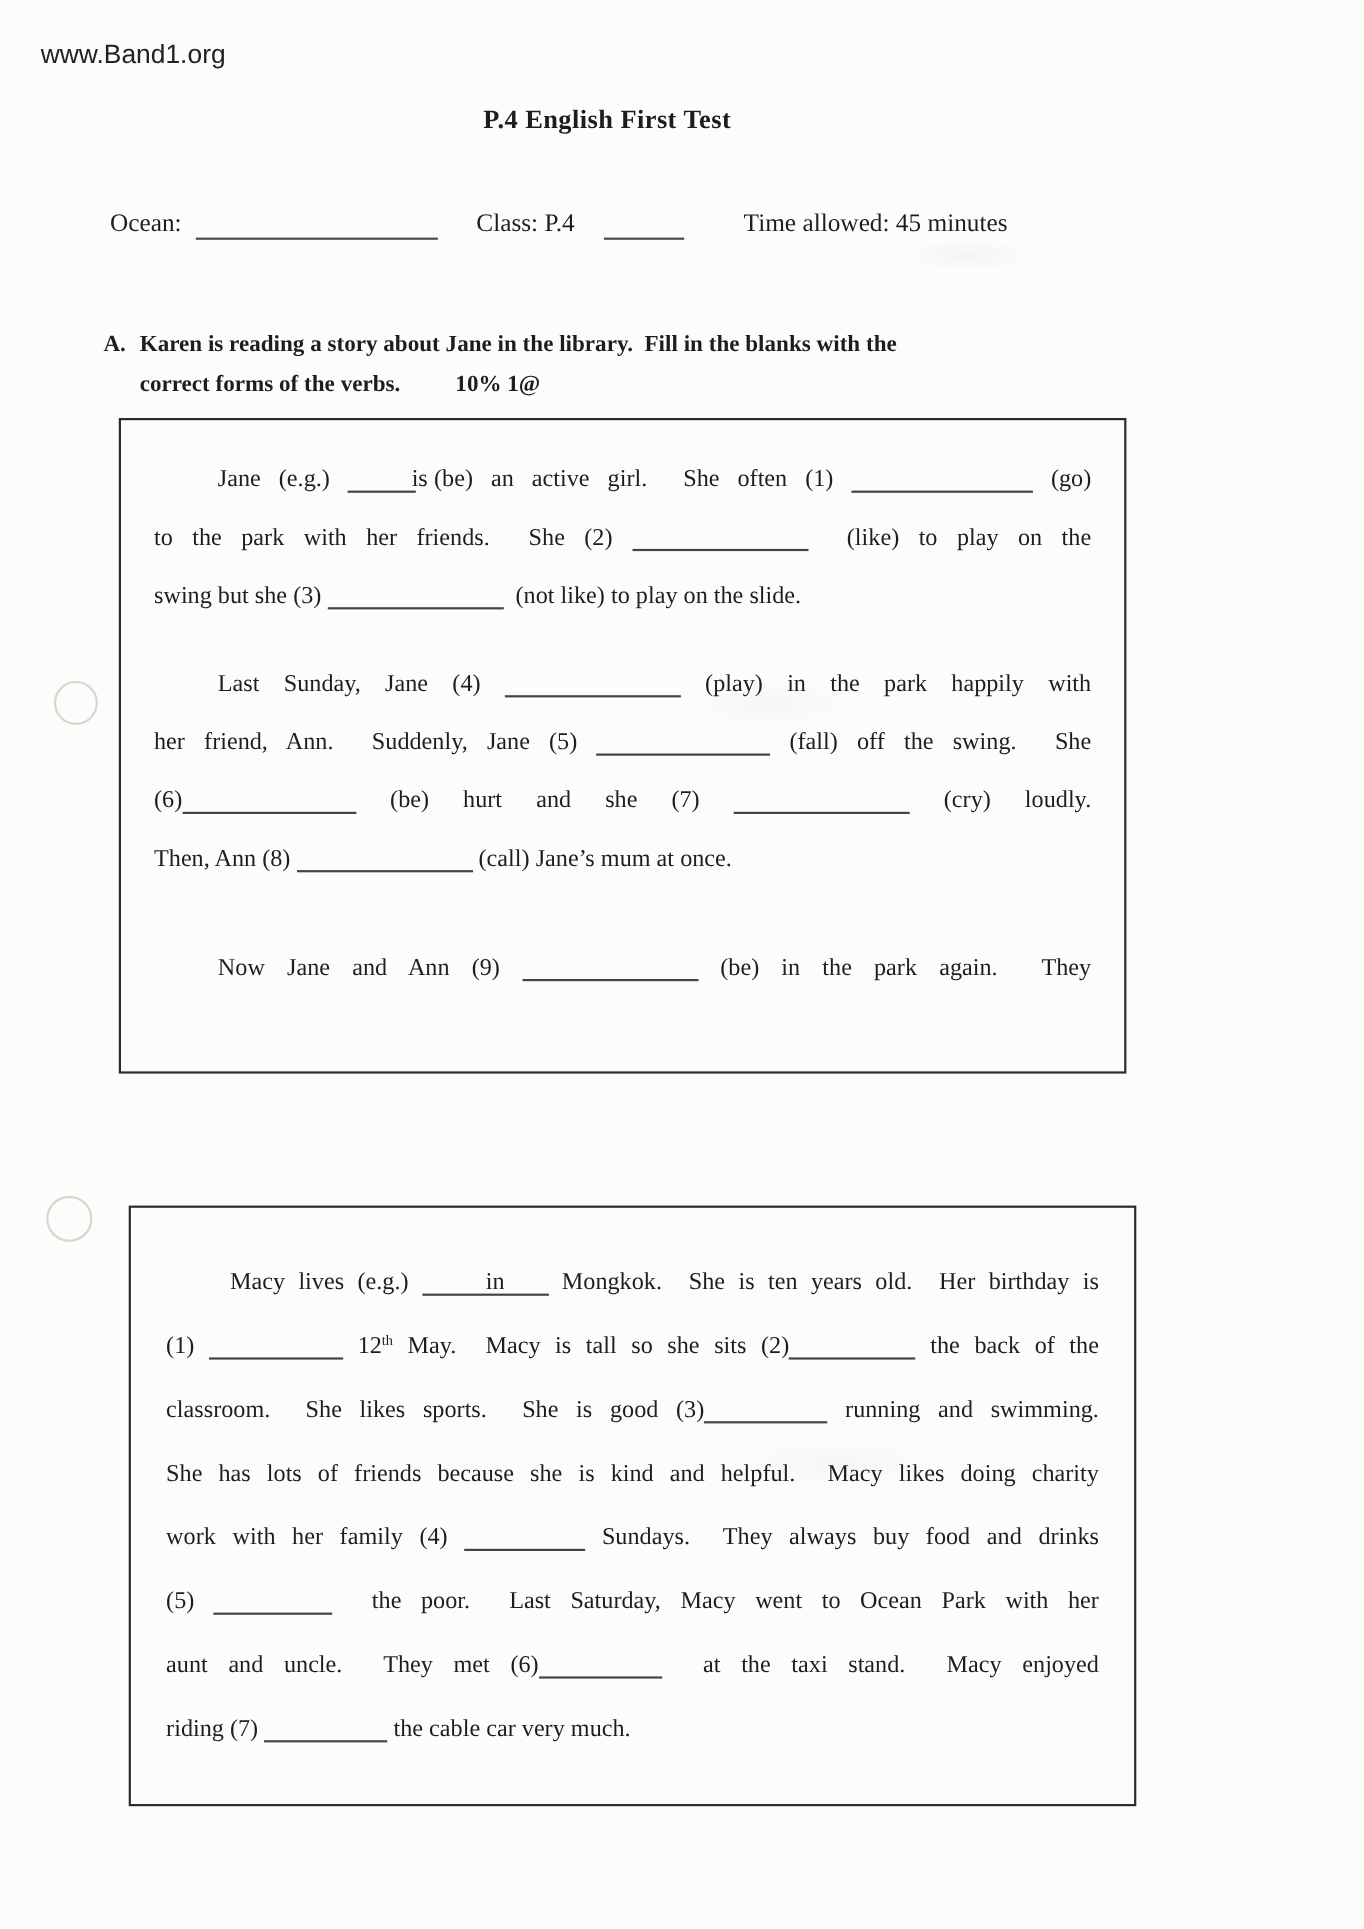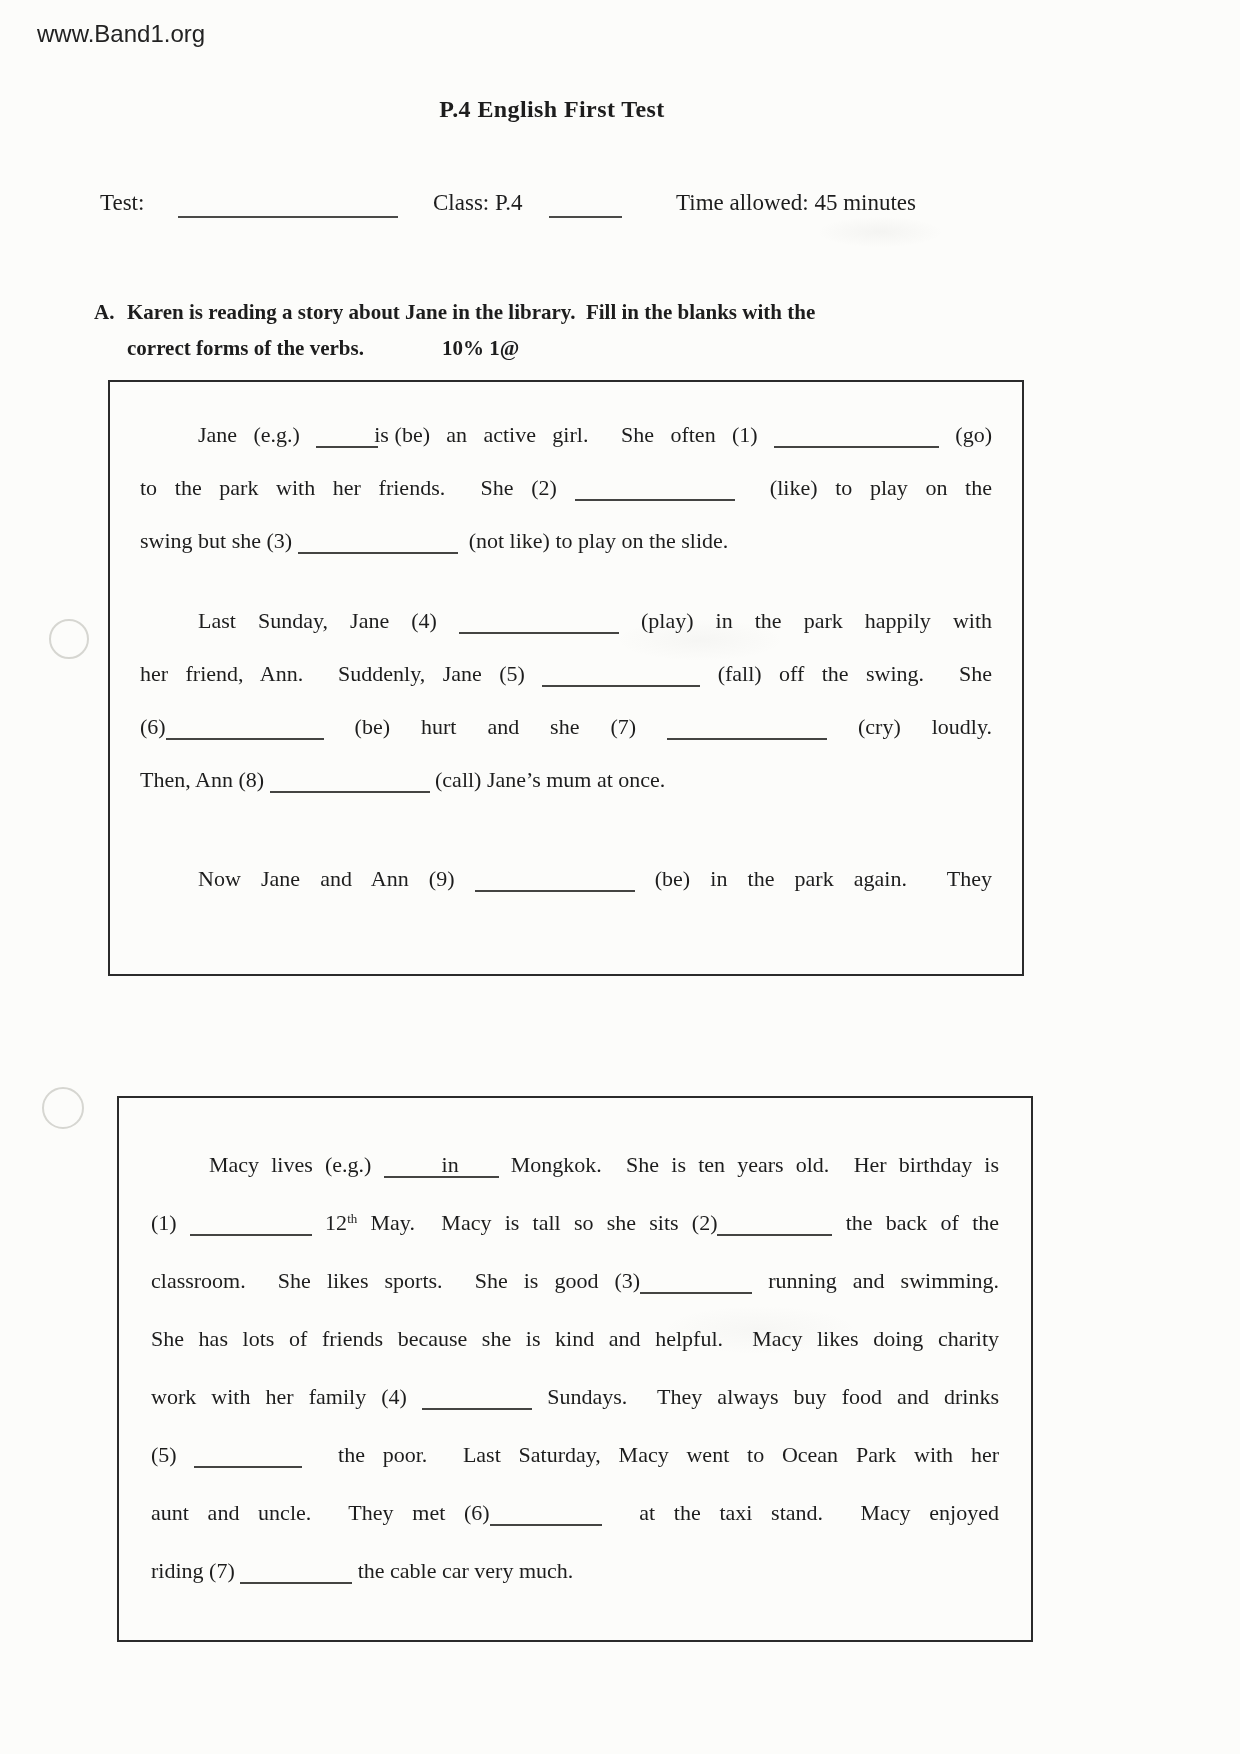--- a/index.html
+++ b/index.html
@@ -10,21 +10,21 @@
     background-color:#fcfcfa;
     background-image:
       radial-gradient(ellipse 90px 22px at 880px 232px, rgba(90,90,88,0.05), rgba(0,0,0,0) 70%),
       radial-gradient(ellipse 120px 30px at 700px 640px, rgba(90,90,88,0.04), rgba(0,0,0,0) 70%),
       radial-gradient(ellipse 140px 35px at 760px 1330px, rgba(90,90,88,0.035), rgba(0,0,0,0) 70%);
     color:#1d1d1d;
     font-family:"Liberation Serif", serif;
     overflow:hidden;
   }
   .watermark{
-    position:absolute;left:37px;top:20px;
+    position:absolute;left:37px;top:36px;
     font-family:"Liberation Sans", sans-serif;
     font-size:24px;color:#222;
   }
   .title{
     position:absolute;left:0;top:96px;width:100%;
     margin:0;text-align:center;
     transform:translateX(-68px);
     font-size:24px;font-weight:600;letter-spacing:0.4px;
   }
   .id-row{position:absolute;left:100px;top:190px;width:1040px;height:34px;font-size:23px;}
@@ -35,21 +35,21 @@
   .hblank{position:absolute;top:0;height:26px;border-bottom:2px solid #4a4a48;}
   .name-blank{left:78px;width:220px;}
   .class-blank{left:449px;width:73px;}
 
   .sec-head{position:absolute;font-size:21px;font-weight:bold;white-space:nowrap;}
   .sec-head-a{left:94px;top:298px;}
   .sec-head-b{left:94px;top:1008px;}
   .sec-line{position:relative;height:36px;line-height:28px;}
   .sec-letter{display:inline-block;width:33px;}
   .sec-line2{padding-left:33px;}
-  .marks{margin-left:78px;}
+  .marks{margin-left:50px;}
 
   .box{
     position:absolute;
     border:2px solid #2b2b2b;
     background:transparent;
     box-sizing:border-box;
   }
   .box-a{left:108px;top:380px;width:916px;height:596px;padding:26px 30px 0 30px;}
   .box-b{left:117px;top:1096px;width:916px;height:546px;padding:38px 32px 0 32px;}
   .box{font-size:22px;}
@@ -92,21 +92,21 @@
 <div class="page">
 
   <div class="watermark">www.Band1.org</div>
 
   <div class="hole hole-1"></div>
   <div class="hole hole-2"></div>
 
   <h1 class="title">P.4 English First Test</h1>
 
   <div class="id-row">
-    <span class="lbl name-label">Test:</span>
+    <span class="lbl name-label">Ocean:</span>
     <span class="hblank name-blank"></span>
     <span class="lbl class-label">Class: P.4</span>
     <span class="hblank class-blank"></span>
     <span class="lbl time-label">Time allowed: 45 minutes</span>
   </div>
 
   <div class="sec-head sec-head-a">
     <div class="sec-line">
       <span class="sec-letter">A.</span><span>Karen is reading a story about Jane in the library.&nbsp; Fill in the blanks with the</span>
     </div>

